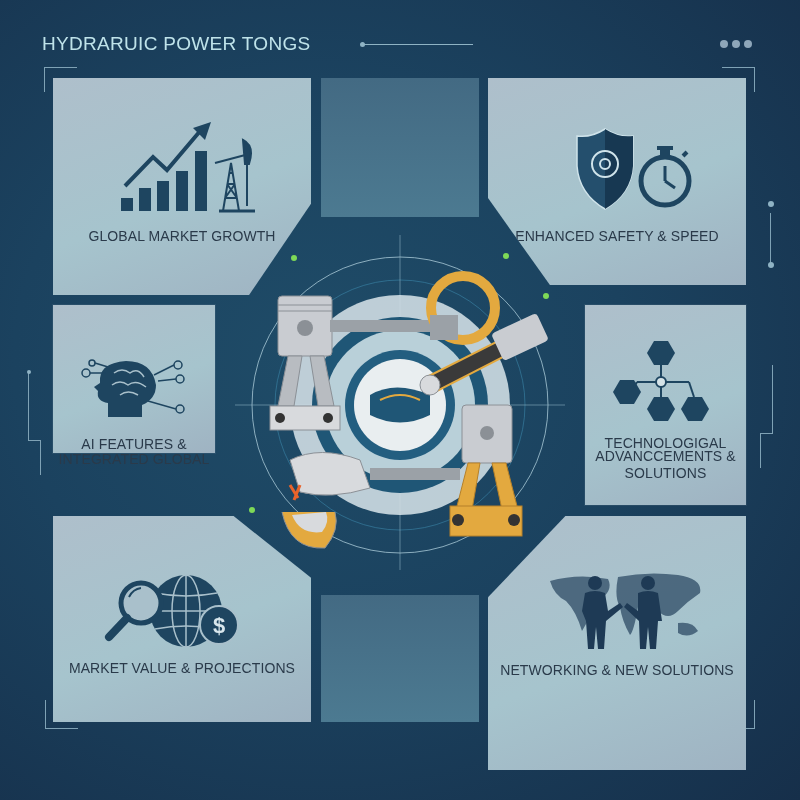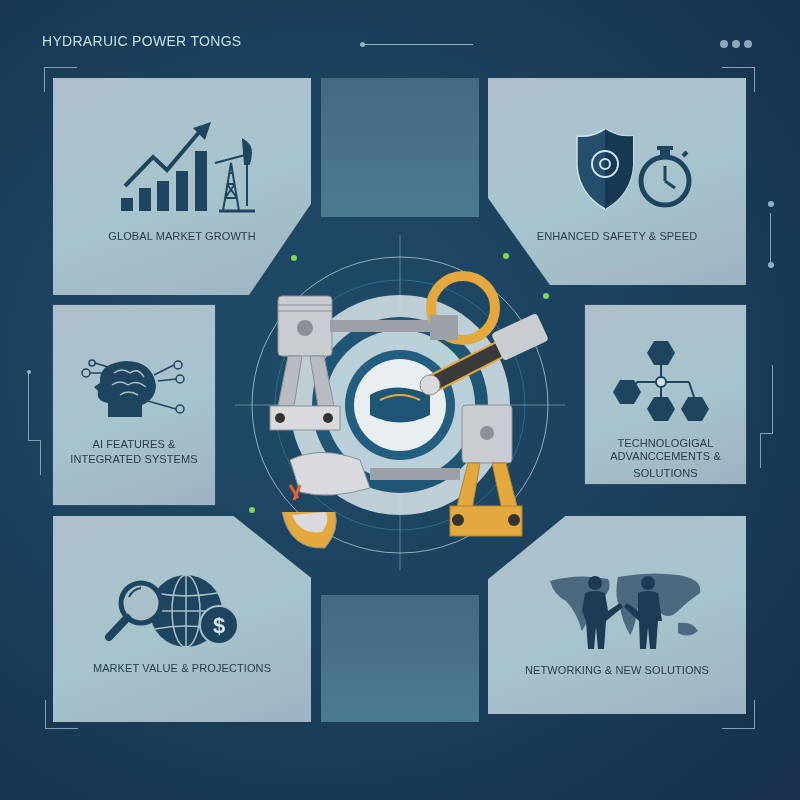--- a/index.html
+++ b/index.html
@@ -3,36 +3,36 @@
 <meta charset="utf-8">
 <style>
   html, body { margin: 0; padding: 0; }
   body {
     width: 800px; height: 800px; overflow: hidden; position: relative;
     background: radial-gradient(ellipse at 40% 45%, #1f4c68 0%, #1b425f 45%, #162f4a 100%);
     font-family: "Liberation Sans", "DejaVu Sans", sans-serif;
   }
   .title {
     position: absolute; left: 42px; top: 33px;
-    font-size: 14px; letter-spacing: 0.3px;
+    font-size: 19px; letter-spacing: 0.3px;
     color: #bfe3ea; font-weight: normal;
   }
   .title-line { position: absolute; left: 363px; top: 44px; width: 110px; height: 1px; background: #8fb3c4; }
   .title-line-dot { position: absolute; left: 360px; top: 42px; width: 5px; height: 5px; border-radius: 50%; background: #8fb3c4; }
   .menu-dots { position: absolute; left: 720px; top: 40px; display: flex; gap: 4px; }
   .menu-dots span { width: 8px; height: 8px; border-radius: 50%; background: #8ea6b9; display: block; }
 
   .panel {
     position: absolute;
     background: linear-gradient(160deg, #aebfcb 0%, #a6c4cd 55%, #9fb3c2 100%);
     box-shadow: 0 0 0 1px rgba(255,255,255,0.06);
   }
   .panel-label {
     position: absolute; left: 0; right: 0; text-align: center;
-    font-size: 11px; color: #2a3a4a; letter-spacing: 0.1px; line-height: 15px;
+    font-size: 14px; color: #2a3a4a; letter-spacing: 0.1px; line-height: 15px;
   }
   .slot {
     position: absolute;
     background: linear-gradient(180deg, #436a83 0%, #4c7a91 100%);
   }
   .connector { position: absolute; border-color: #7fa2b5; border-style: solid; border-width: 0; }
   .cdot { position: absolute; width: 4px; height: 4px; border-radius: 50%; background: #8fb3c4; }
 
   .center { position: absolute; left: 230px; top: 230px; width: 340px; height: 340px; }
   .icon { position: absolute; }
@@ -96,42 +96,42 @@
     <circle cx="92" cy="55" r="24" fill="none" stroke="#1e4560" stroke-width="5"></circle>
     <rect x="87" y="24" width="10" height="6" fill="#1e4560"></rect>
     <rect x="84" y="20" width="16" height="4" fill="#1e4560"></rect>
     <line x1="92" y1="55" x2="92" y2="40" stroke="#1e4560" stroke-width="3"></line>
     <line x1="92" y1="55" x2="102" y2="62" stroke="#1e4560" stroke-width="3"></line>
     <line x1="110" y1="30" x2="114" y2="26" stroke="#1e4560" stroke-width="4"></line>
   </svg>
   <div class="panel-label" style="top:151px;">ENHANCED SAFETY &amp; SPEED</div>
 </div>
 
-<div class="panel" style="left:53px;top:305px;width:162px;height:200px;">
+<div class="panel" style="left:53px;top:305px;width:162px;height:148px;">
   <svg class="icon" style="left:25px;top:52px;" width="110" height="70" viewBox="0 0 110 70">
     <path d="M30 60 L30 46 Q18 44 20 34 L16 30 L22 26 Q20 6 48 4 Q74 4 78 28 Q78 42 64 48 L64 60 Z" fill="#1e4560"></path>
     <path d="M36 16 Q44 10 52 16 Q60 10 66 20 M34 28 Q42 22 50 28 Q58 22 68 30 M42 38 Q50 32 60 38" fill="none" stroke="#a9c0cb" stroke-width="1.5"></path>
     <g stroke="#1e4560" stroke-width="1.5" fill="none">
       <circle cx="8" cy="16" r="4"></circle>
         <path d="M12 16 L28 16"></path>
       <circle cx="14" cy="6" r="3"></circle>
         <path d="M17 6 L30 10"></path>
       <circle cx="100" cy="8" r="4"></circle>
         <path d="M96 8 L76 18"></path>
       <circle cx="102" cy="22" r="4"></circle>
         <path d="M98 22 L80 24"></path>
       <circle cx="102" cy="52" r="4"></circle>
         <path d="M98 52 L70 44"></path>
     </g>
   </svg>
   <div class="panel-label" style="top:132px;">AI FEATURES &amp;</div>
-  <div class="panel-label" style="top:147px;">INTEGRATED SYSTEMS</div>
-</div>
-
-<div class="panel" style="left:585px;top:305px;width:161px;height:179px;">
+  <div class="panel-label" style="top:147px;">INTEGRATED GLOBAL</div>
+</div>
+
+<div class="panel" style="left:585px;top:305px;width:161px;height:200px;">
   <svg class="icon" style="left:24px;top:32px;" width="110" height="85" viewBox="0 0 110 85">
     <g fill="#1e4560">
       <polygon points="45,4 59,4 66,16 59,28 45,28 38,16"></polygon>
       <polygon points="11,43 25,43 32,55 25,67 11,67 4,55"></polygon>
       <polygon points="45,60 59,60 66,72 59,84 45,84 38,72"></polygon>
       <polygon points="79,60 93,60 100,72 93,84 79,84 72,72"></polygon>
     </g>
     <g stroke="#1e4560" stroke-width="2" fill="none">
       <line x1="52" y1="28" x2="52" y2="40"></line>
       <circle cx="52" cy="45" r="5" fill="#d5e3e8"></circle>
@@ -159,21 +159,21 @@
     </g>
     <circle cx="38" cy="32" r="20" fill="#a9c0cb" stroke="#1e4560" stroke-width="5"></circle>
     <path d="M26 26 Q30 18 38 17" stroke="#1e4560" stroke-width="2" fill="none"></path>
     <line x1="24" y1="47" x2="6" y2="66" stroke="#1e4560" stroke-width="8" stroke-linecap="round"></line>
     <circle cx="116" cy="54" r="19" fill="#1e4560" stroke="#a9c0cb" stroke-width="2"></circle>
     <text x="116" y="62" text-anchor="middle" font-size="22" font-weight="bold" fill="#d8e6ec" font-family="Liberation Sans, sans-serif">$</text>
   </svg>
   <div class="panel-label" style="top:145px;text-align:center;">MARKET VALUE &amp; PROJECTIONS</div>
 </div>
 
-<div class="panel" style="left:488px;top:516px;width:258px;height:198px;clip-path:polygon(30% 0,100% 0,100% 100%,0 100%,0 32%);">
+<div class="panel" style="left:488px;top:516px;width:258px;height:254px;clip-path:polygon(30% 0,100% 0,100% 100%,0 100%,0 32%);">
   <svg class="icon" style="left:60px;top:55px;" width="165" height="90" viewBox="0 0 165 90">
     <g fill="#3d5a72" opacity="0.85">
       <path d="M2 10 Q30 2 60 8 Q66 20 50 30 Q40 50 34 60 Q28 40 18 30 Q6 24 2 10 Z"></path>
       <path d="M70 6 Q100 0 130 4 Q155 8 152 22 Q140 30 130 40 Q120 50 110 40 Q100 30 90 36 Q86 60 82 64 Q74 50 72 36 Q66 26 70 6 Z"></path>
       <path d="M130 52 Q145 50 150 60 Q140 68 130 62 Z"></path>
     </g>
     <g fill="#1e3a55">
       <circle cx="47" cy="12" r="7"></circle>
       <path d="M37 22 Q47 18 57 22 L60 40 L72 32 L75 36 L58 50 L56 78 L50 78 L48 56 L46 78 L40 78 L38 50 L34 40 Z"></path>
       <circle cx="100" cy="12" r="7"></circle>

